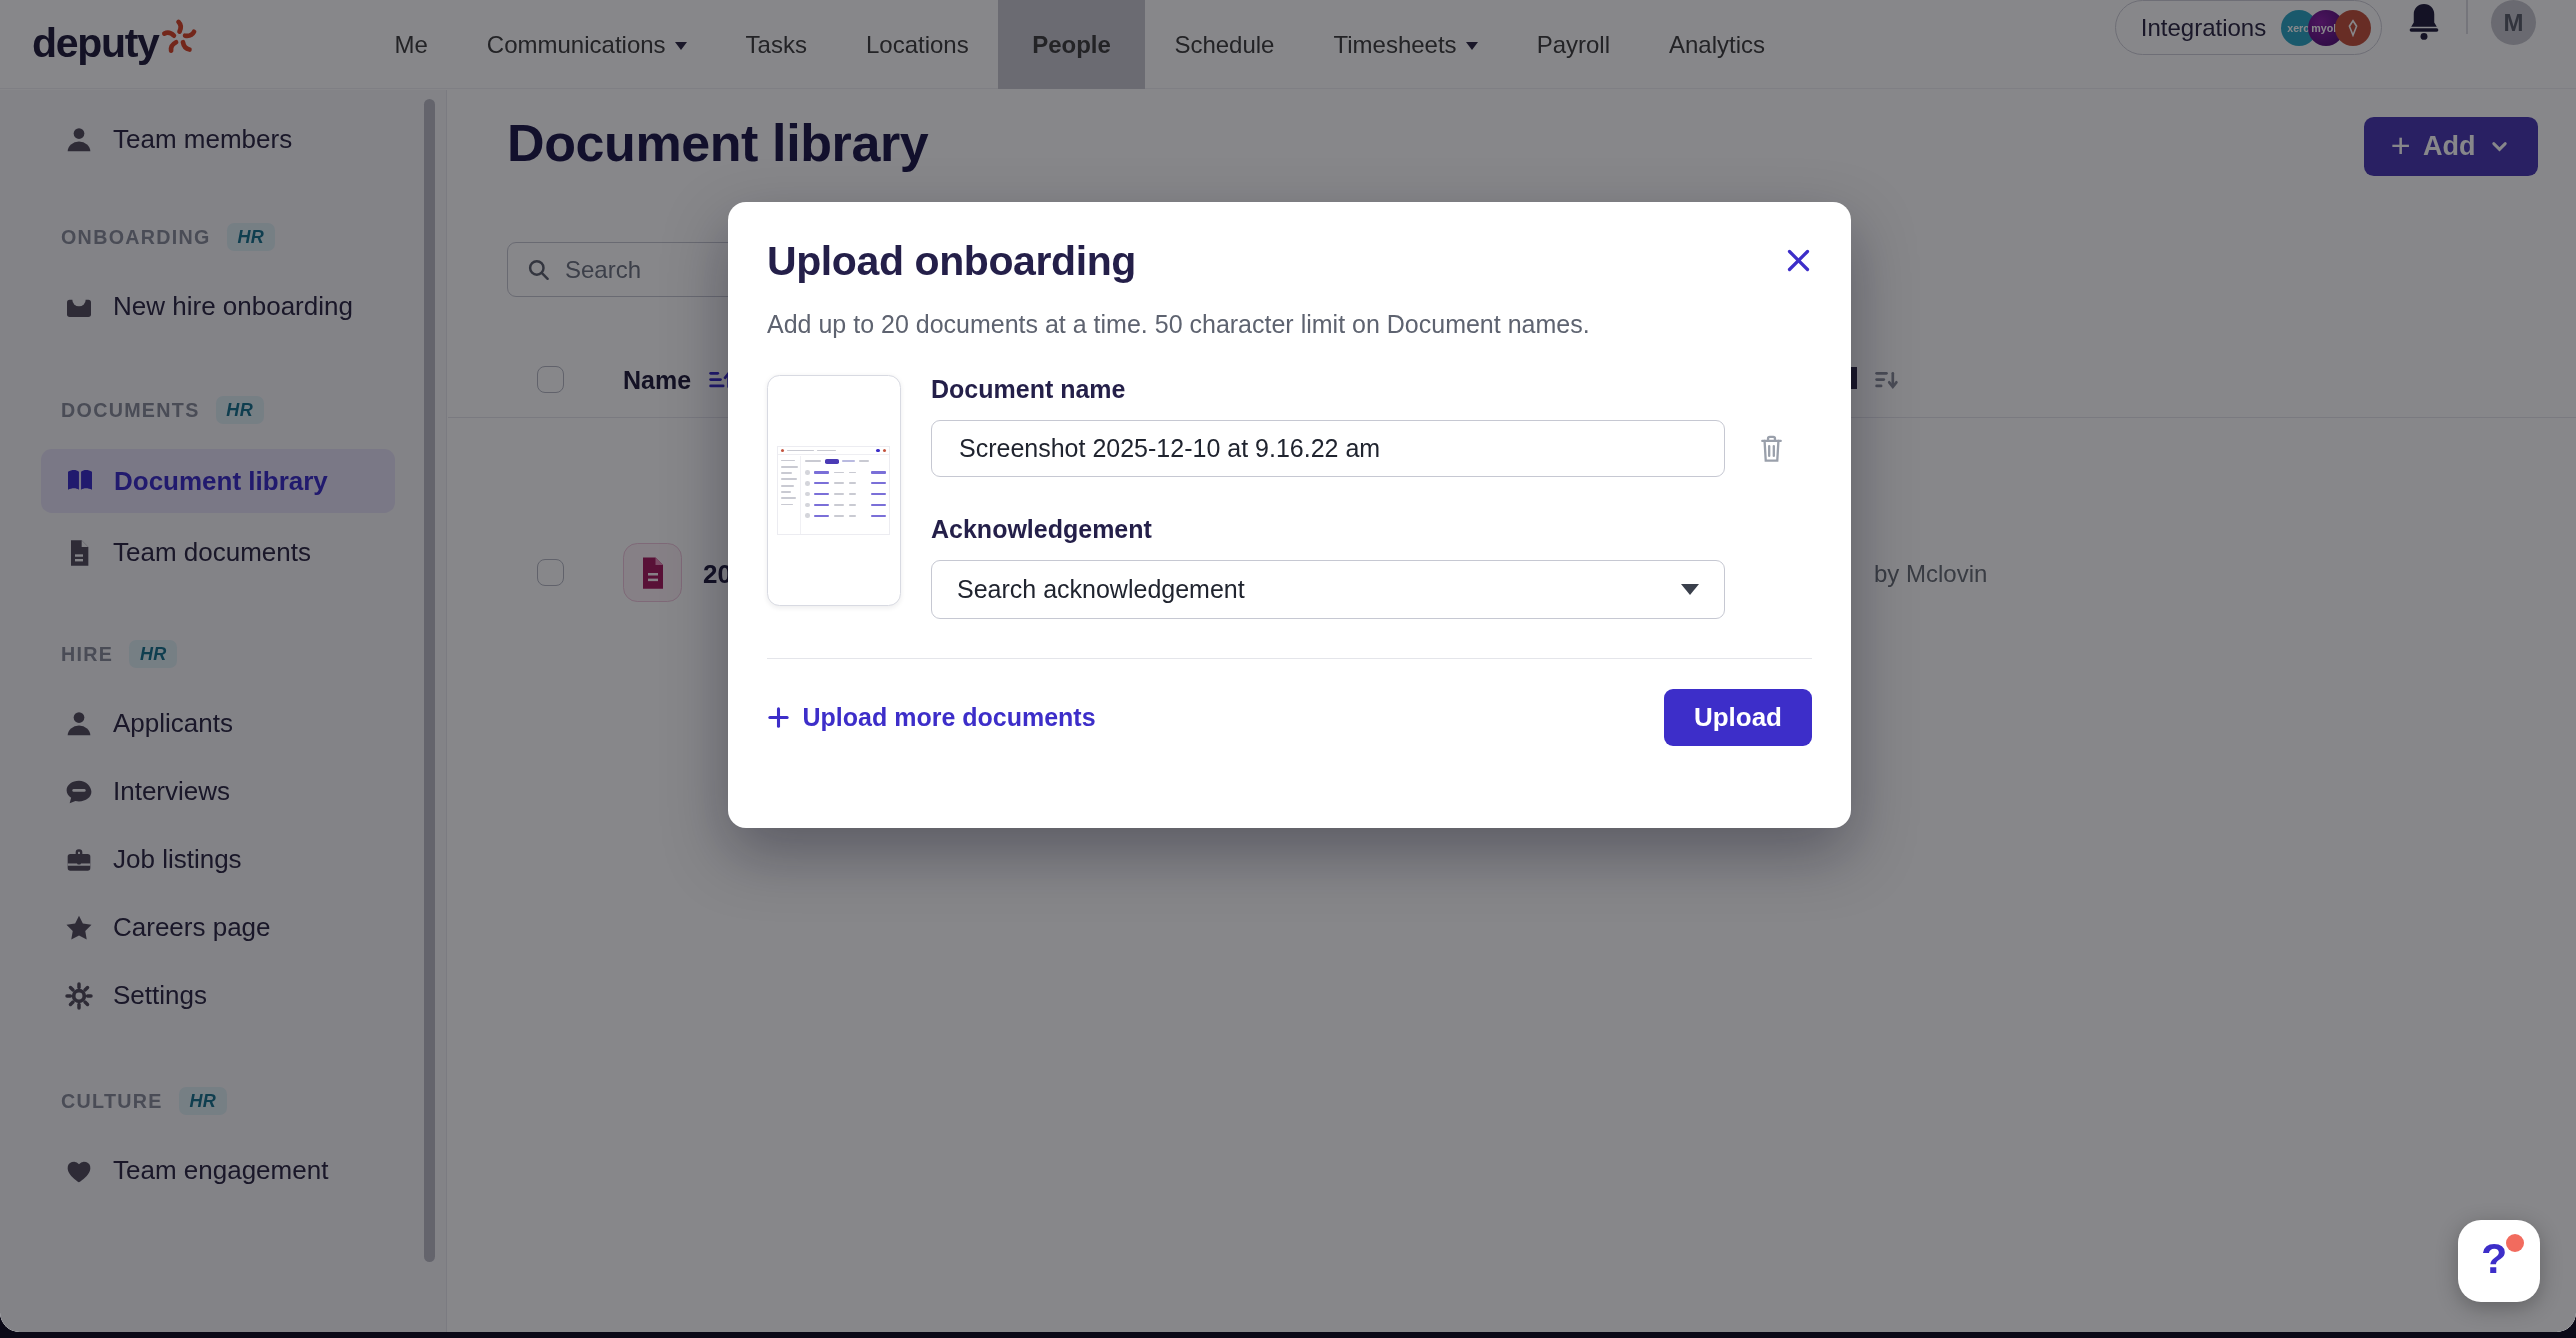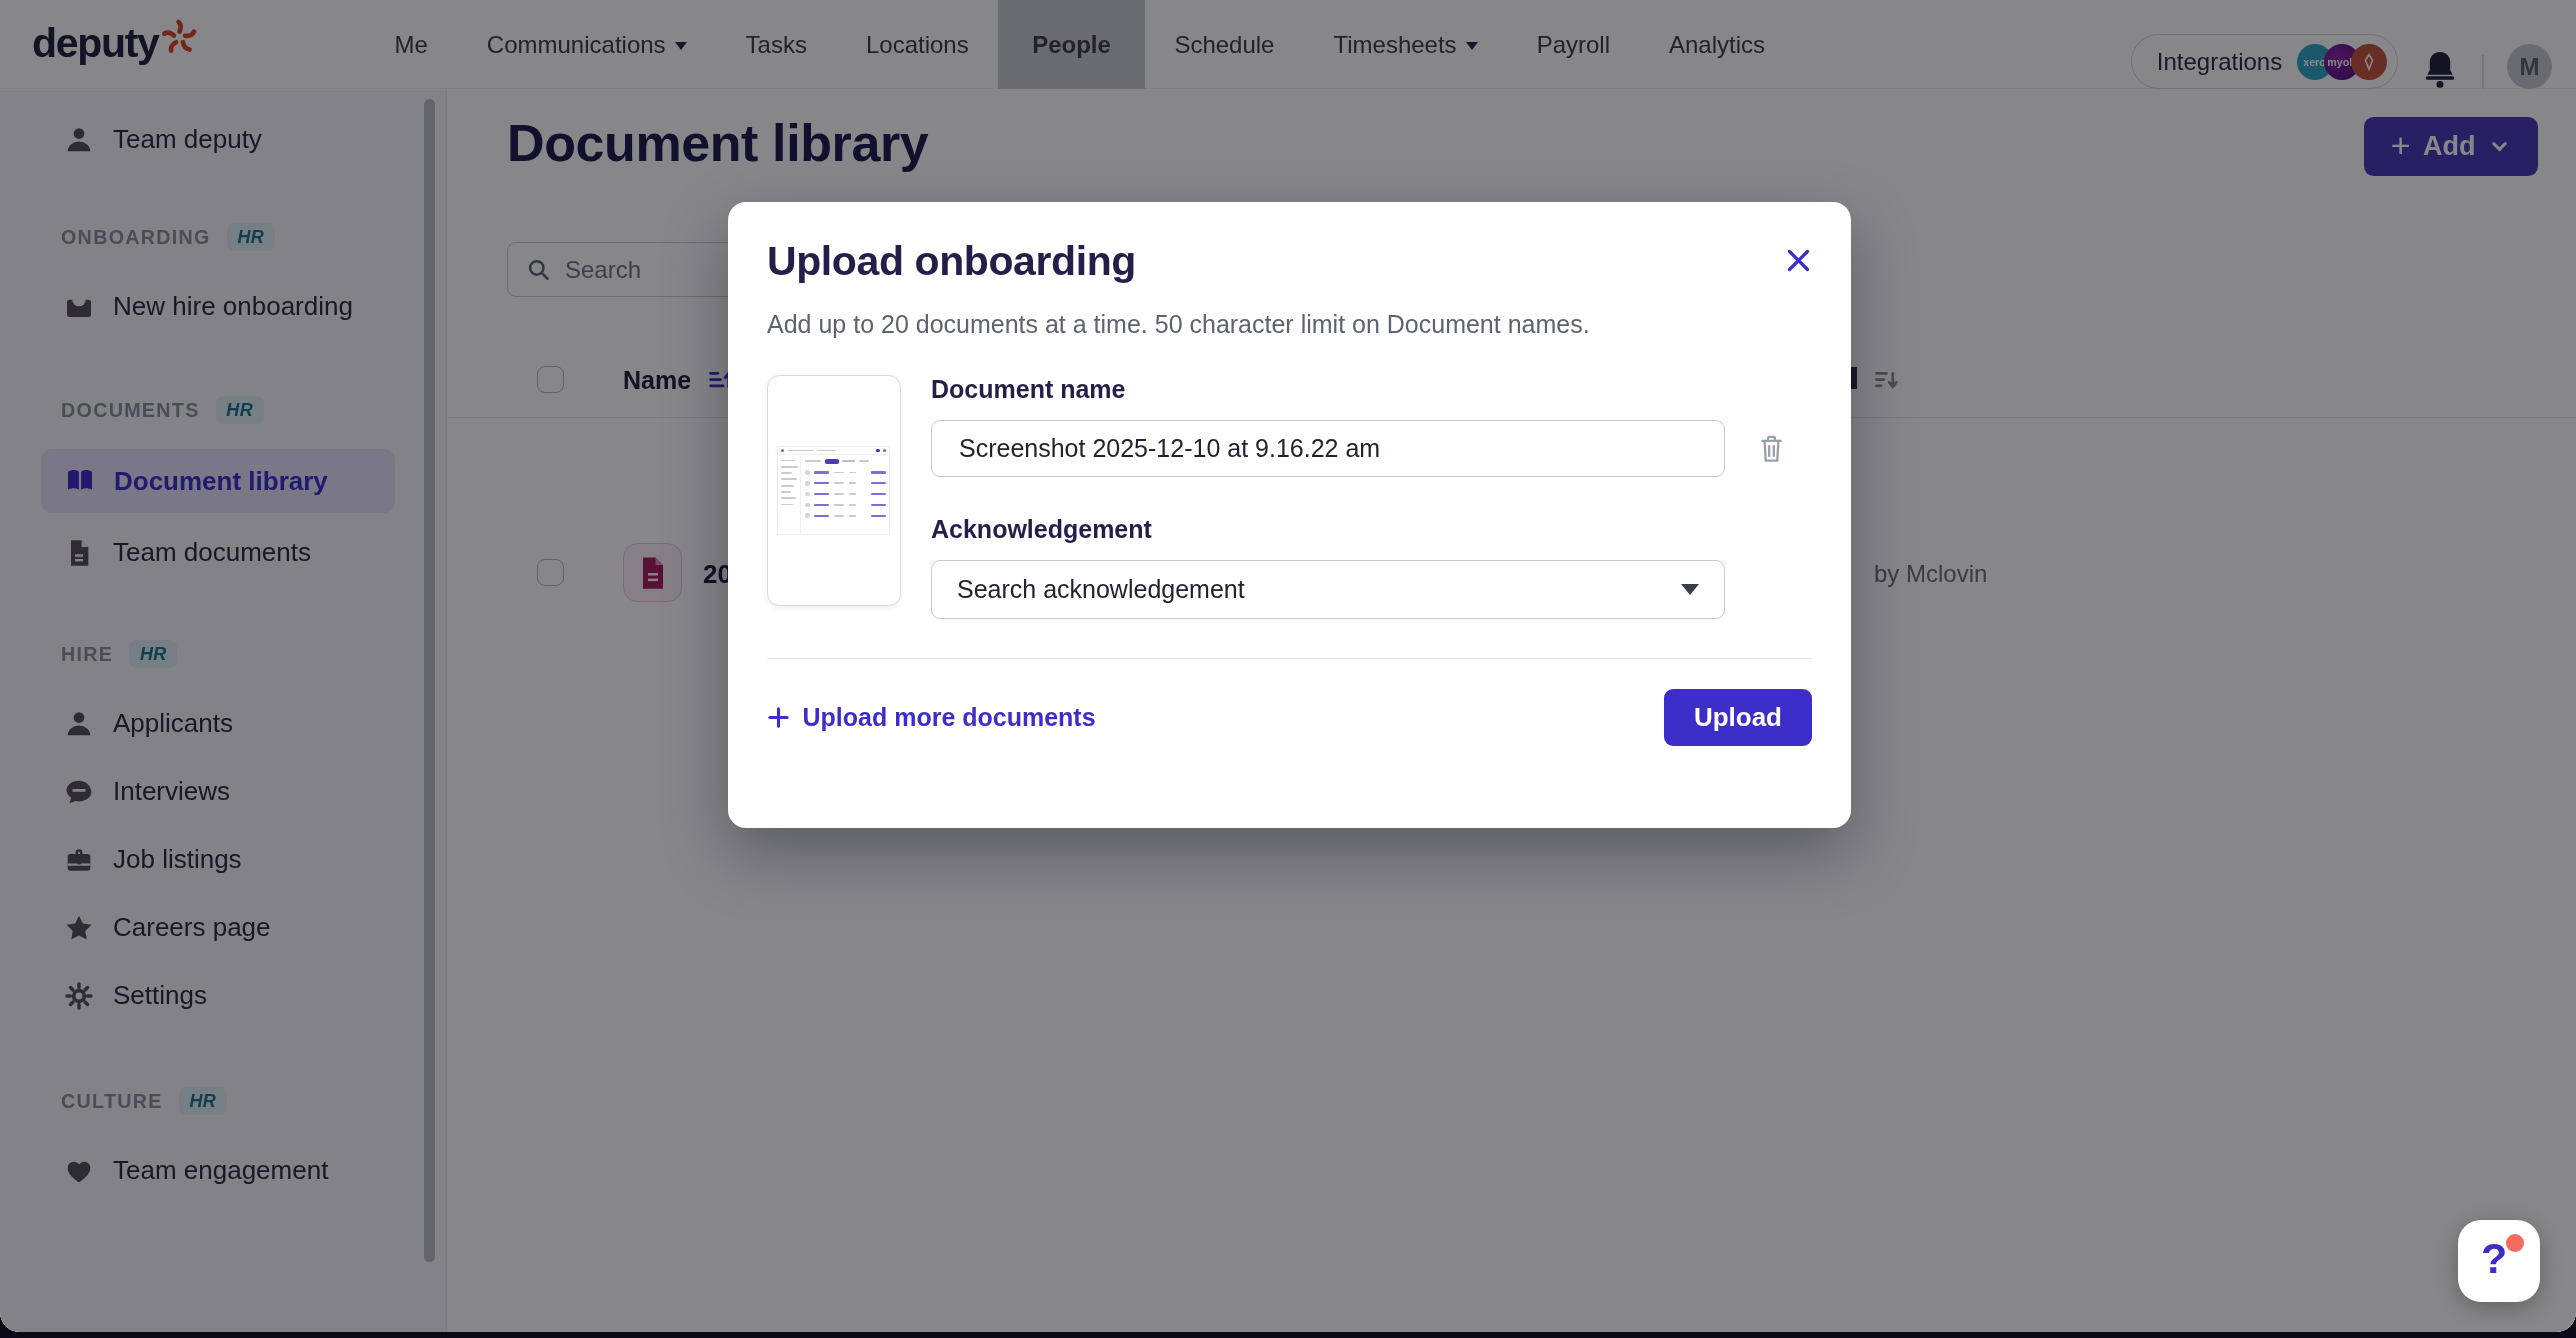--- a/index.html
+++ b/index.html
@@ -13,21 +13,21 @@
             border-bottom:0.9px solid #EFEFF3; }
   .logo { position:absolute; left:32px; top:19.7px; display:flex; align-items:flex-start; }
   .logo-text { font-size:41px; font-weight:800; color:#23203F; letter-spacing:-1.3px; line-height:47px; }
   .logo-spark { margin-left:1.8px; margin-top:-1.8px; }
   .nav-items { position:absolute; left:365px; top:0; height:89px; display:flex; align-items:stretch; }
   .nav-item { display:flex; align-items:center; padding:0 29.5px; font-size:24px; color:#404040;
               cursor:pointer; gap:9px; }
   .nav-item.active { background:#C9C9D2; font-weight:700; padding:0 34px; }
   .nav-caret { width:0; height:0; border-left:6.3px solid transparent; border-right:6.3px solid transparent;
                border-top:8px solid #2E2A45; margin-top:2.7px; }
-  .nav-right { position:absolute; right:24px; top:0; height:89px; display:flex; align-items:flex-end; gap:23px; }
+  .nav-right { position:absolute; right:40px; top:0; height:89px; display:flex; align-items:flex-start; gap:23px; }
   .integrations-pill { height:55px; border:1.3px solid #CFCFD8; border-radius:894px; display:flex;
                        align-items:center; padding:0 10.7px 0 25px; gap:14.3px; background:#fff; cursor:pointer; }
   .integrations-label { font-size:24px; color:#2E2A45; }
   .icon-stack { display:flex; }
   .mini-circle { width:36px; height:36px; border-radius:50%; display:flex; align-items:center;
                  justify-content:center; font-size:10.7px; font-weight:700; color:#fff; }
   .mini-circle + .mini-circle { margin-left:-9px; }
   .c-xero { background:#2FA8C5; z-index:1; }
   .c-myob { background:radial-gradient(circle at 35% 35%, #8E24AA, #4A1070); z-index:2; }
   .c-ls   { background:#C4543F; z-index:3; }
@@ -204,21 +204,21 @@
     </div>
   </div>
 
   <div class="sidebar">
 
     <div class="side-item" style="margin-top:30px;">
       <svg class="side-icon" viewBox="0 0 24 24" fill="currentColor">
           <circle cx="12" cy="7.2" r="4"></circle>
           <path d="M3.5 20.5a8.5 7.3 0 0 1 17 0z"></path>
         </svg>
-      <span class="lbl">Team deputy</span>
+      <span class="lbl">Team members</span>
     </div>
 
     <div class="section-hdr" style="margin-top:64px;">
       <span class="txt">ONBOARDING</span>
       <span class="hr-badge">HR</span>
     </div>
     <div class="side-item" style="margin-top:36px;">
       <svg class="side-icon" viewBox="0 0 24 24" fill="currentColor">
           <rect x="3" y="6.5" width="18" height="13" rx="2"></rect>
           <circle cx="12" cy="6.5" r="5" fill="#F7F7FA"></circle>

